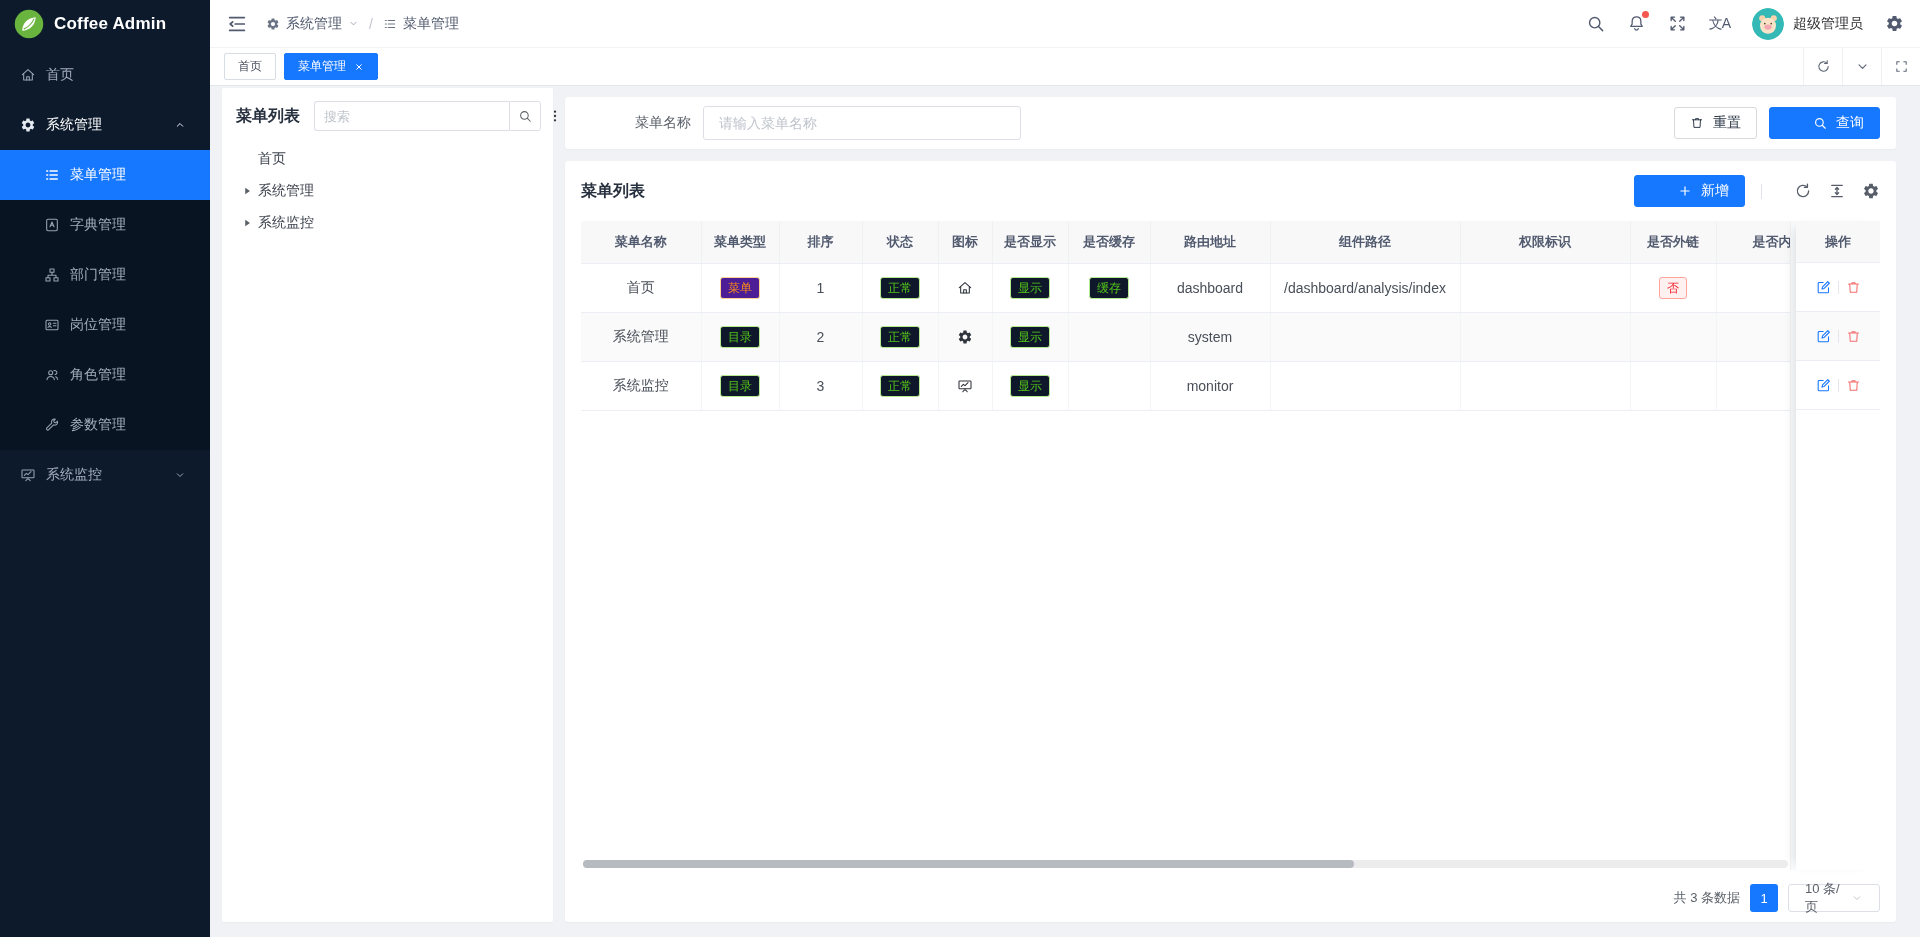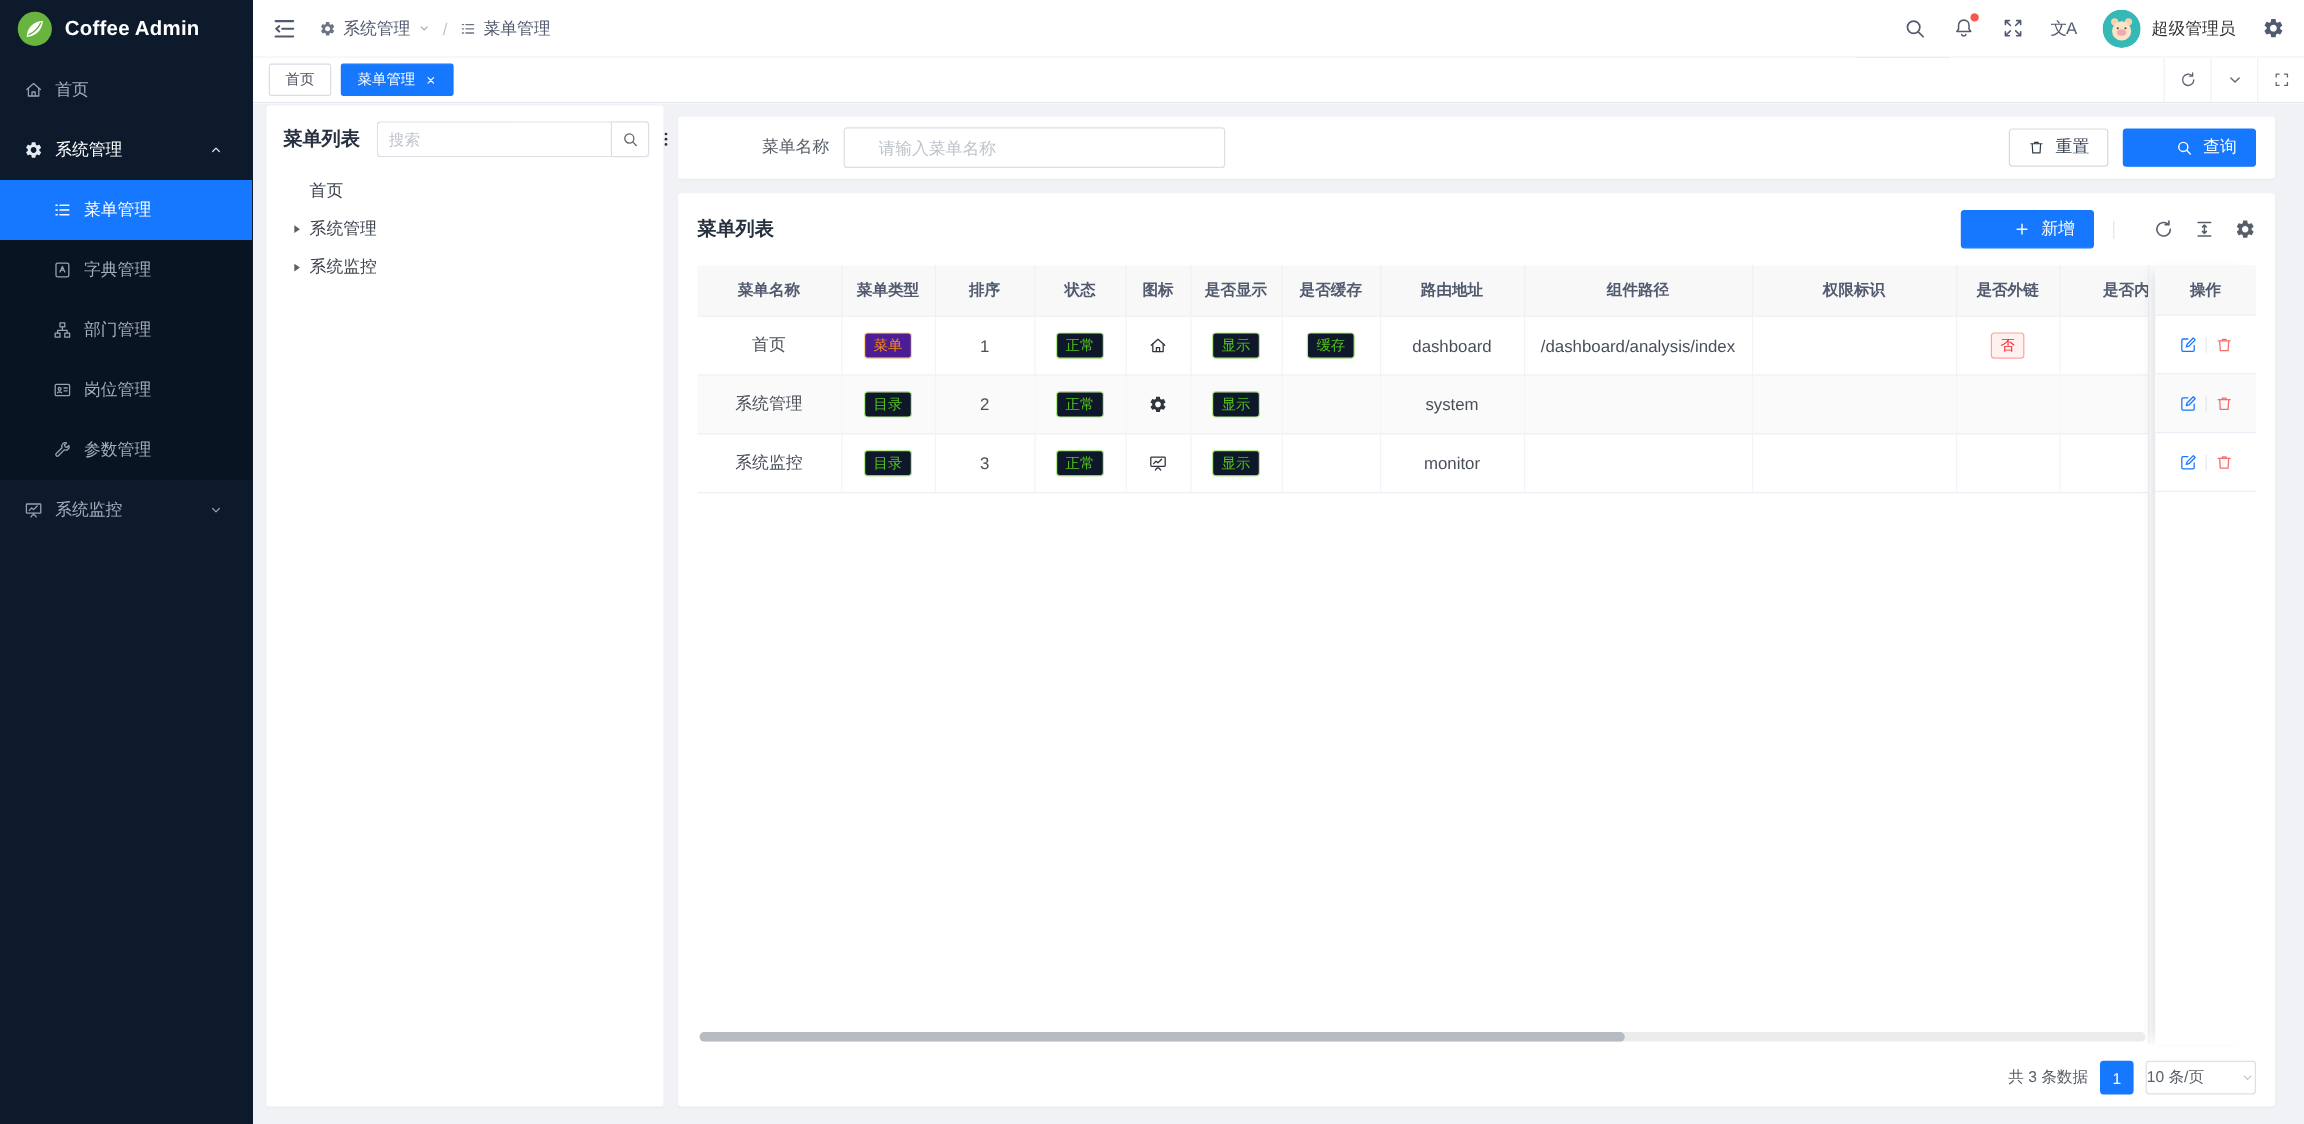--- a/index.html
+++ b/index.html
@@ -76,21 +76,21 @@
   .tree-node { height:32px; display:flex; align-items:center; padding-left:12px; font-size:14px;
     color:#3d434e; cursor:pointer; border-radius:2px; }
   .tree-caret { width:14px; height:14px; margin-right:4px; color:#5a5e66; display:inline-flex; }
   .tree-caret.empty { visibility:hidden; }
 
   .query-card { position:absolute; left:355px; right:24px; top:11px; height:52px; background:#fff;
     border-radius:3px; display:flex; align-items:center; padding:0 16px;
     box-shadow:0 1px 2px rgba(0,0,0,.03); }
   .q-label { font-size:14px; color:#5a6068; margin-left:54px; }
   .q-input { width:318px; height:34px; margin-left:12px; border:1px solid #dcdfe6; border-radius:3px;
-    padding:0 28px; font-size:14px; outline:none; color:#303133; }
+    padding:0 15px; font-size:14px; outline:none; color:#303133; }
   .q-input::placeholder { color:#bfc4cc; }
   .q-actions { margin-left:auto; display:flex; gap:12px; }
   .btn { height:32px; display:inline-flex; align-items:center; gap:9px; padding:0 15px;
     border-radius:3px; font-size:14px; cursor:pointer; border:1px solid #d9d9d9; background:#fff;
     color:#303b4a; }
   .btn .icon { width:14px; height:14px; }
   .btn-primary { background:#1677ff; border-color:#1677ff; color:#fff;padding-left:43px; }
 
   .table-card { position:absolute; left:355px; right:24px; top:75px; bottom:15px; background:#fff;
     border-radius:3px; box-shadow:0 1px 2px rgba(0,0,0,.03); padding:14px 16px; }
@@ -134,21 +134,21 @@
 
   .hscroll { position:absolute; left:2px; right:92px; bottom:2px; height:8px; background:#ececec;
     border-radius:4px; }
   .hthumb { width:64%; height:8px; background:#b6bac1; border-radius:4px; cursor:grab; }
 
   .pagination { position:absolute; right:16px; bottom:10px; display:flex; align-items:center;
     gap:10px; font-size:13px; color:#5a6068; }
   .page-num { width:28px; height:28px; background:#1677ff; color:#fff; border-radius:3px;
     display:flex; align-items:center; justify-content:center; font-size:13px; cursor:pointer; }
   .page-size { width:92px; height:28px; border:1px solid #dcdfe6; border-radius:3px; background:#fff;
-    display:flex; align-items:center; justify-content:space-between; padding:0 0; font-size:13px;
+    display:flex; align-items:center; justify-content:space-between; padding:0 16px; font-size:13px;
     color:#5a6068; cursor:pointer; }
   .page-size .icon { width:12px; height:12px; color:#c0c4cc; }
 </style>
 </head>
 <body>
 
 <aside class="sidebar">
   <div class="logo">
     <span class="icon">
       <svg viewBox="0 0 40 40">
@@ -215,20 +215,30 @@
         </div>
         <div class="menu-item">
           <span class="icon ">
             <svg viewBox="0 0 24 24" fill="none" stroke="currentColor" stroke-linecap="round" stroke-linejoin="round" stroke-width="1.6">
               <rect x="3" y="5" width="18" height="14" rx="1.5"></rect>
               <circle cx="8.5" cy="10.5" r="1.8"></circle>
               <path d="M6 15.5c.5-1.5 4.5-1.5 5 0M14 9.5h4M14 13h4"></path>
             </svg>
           </span>
           <span>岗位管理</span>
+        </div>
+        <div class="menu-item">
+          <span class="icon ">
+            <svg viewBox="0 0 24 24" fill="none" stroke="currentColor" stroke-linecap="round" stroke-linejoin="round" stroke-width="1.6">
+              <circle cx="10" cy="8.5" r="3"></circle>
+              <path d="M4.5 19c.6-3.2 3-4.8 5.5-4.8s4.9 1.6 5.5 4.8"></path>
+              <path d="M14.8 5.7a3 3 0 1 1 1.7 5.6M17.5 14.6c1.4.6 2.5 1.9 3 3.9"></path>
+            </svg>
+          </span>
+          <span>角色管理</span>
         </div>
         <div class="menu-item">
           <span class="icon ">
             <svg viewBox="0 0 24 24" fill="none" stroke="currentColor" stroke-linecap="round" stroke-linejoin="round" stroke-width="1.6">
               <path d="M20.2 6.3a4.4 4.4 0 0 1-5.9 5.5L7 19.1a1.9 1.9 0 0 1-2.7-2.7l7.3-7.3a4.4 4.4 0 0 1 5.5-5.9l-2.6 2.6.9 2.1 2.1.9z"></path>
             </svg>
           </span>
           <span>参数管理</span>
         </div>
       </div>

